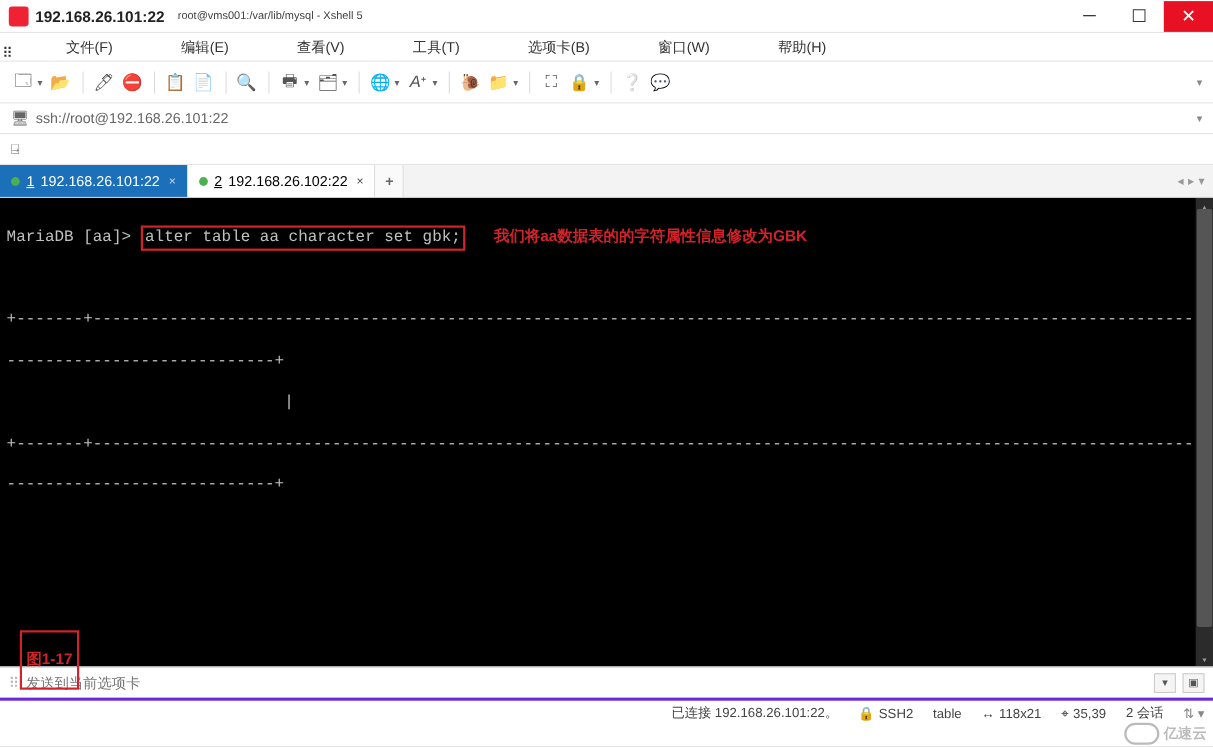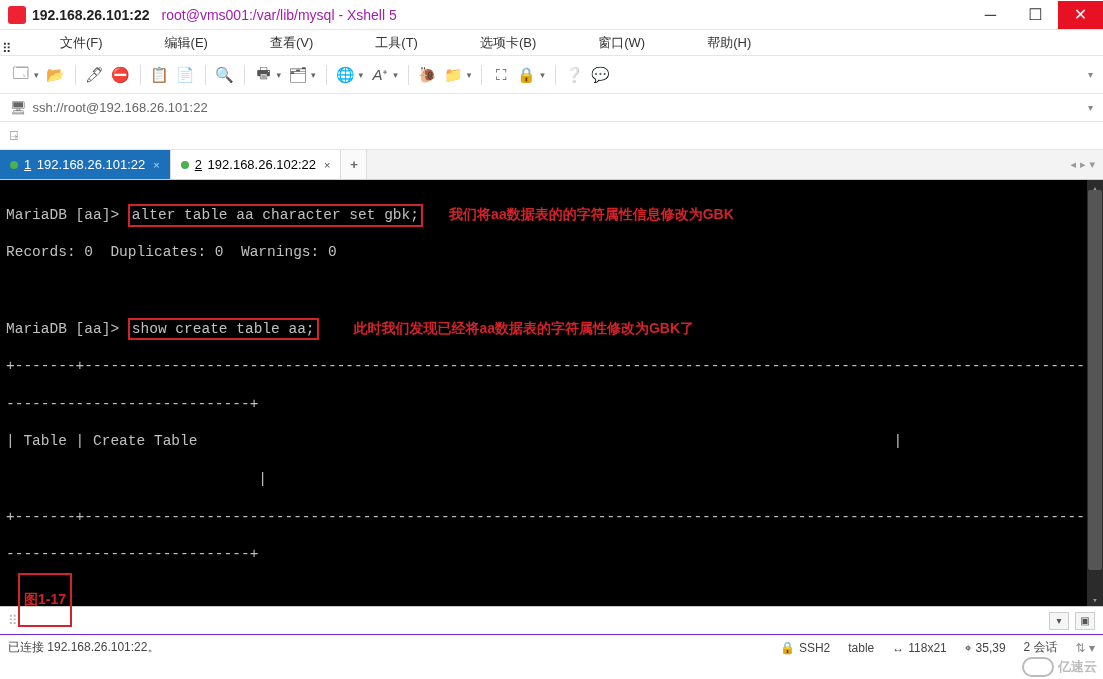--- a/index.html
+++ b/index.html
@@ -1,20 +1,20 @@
 <!DOCTYPE html>
 <html><head>
 <meta charset="utf-8">
 <style>
   * { margin: 0; padding: 0; box-sizing: border-box; }
   body { font-family: "Microsoft YaHei", "Segoe UI", sans-serif; width: 1103px; height: 679px; background: #fff; overflow: hidden; position: relative; }
   .titlebar { height: 30px; background: #fff; display: flex; align-items: center; padding-left: 8px; border-bottom: 1px solid #e5e5e5; }
   .titlebar .logo { width: 18px; height: 18px; background: #e23; border-radius: 3px; margin-right: 6px; }
   .titlebar .addr { font-weight: bold; font-size: 14px; color: #222; margin-right: 12px; }
-  .titlebar .path { font-size: 14px; color: #a21caf; text-align: center; }
+  .titlebar .path { font-size: 10px; color: #404040; text-align: center; }
   .winbtns { margin-left: auto; display: flex; }
   .winbtn { width: 45px; height: 28px; display: flex; align-items: center; justify-content: center; color: #333; }
   .winbtn.close { background: #e81123; color: #fff; }
   .menubar { height: 26px; display: flex; align-items: center; padding-left: 12px; font-size: 13px; color: #333; border-bottom: 1px solid #e5e5e5; position: relative; }
   .menubar .menu { margin-right: 14px; margin-left: 48px; }
   .menubar .mdot { position: absolute; left: 2px; top: 11px; width: 4px; height: 4px; }
   .toolbar { height: 38px; display: flex; align-items: center; padding-left: 10px; border-bottom: 1px solid #e5e5e5; gap: 4px; position: relative; }
   .tbtn { width: 22px; height: 22px; display: flex; align-items: center; justify-content: center; color: #555; font-size: 15px; }
   .tsep { width: 1px; height: 20px; background: #ddd; margin: 0 4px; }
   .tdd { font-size: 9px; color: #666; align-self: center; margin-left: -2px; margin-right: 2px; }
@@ -38,21 +38,21 @@
   .redbox { border: 2px solid #d2232a; padding: 0 2px; margin: -2px 0; display: inline-block; vertical-align: baseline; }
   .redtxt { color: #d2232a; font-weight: bold; font-family: "Microsoft YaHei", sans-serif; font-size: 14px; }
   .caret-after::after { content: "|"; color: #c0c0c0; }
   .scrollbar { position: absolute; right: 0; top: 0; width: 16px; height: 100%; background: #2b2b2b; }
   .scrollbar .thumb { position: absolute; top: 10px; width: 14px; left: 1px; height: 380px; background: #555; border-radius: 2px; }
   .scrollbar .arrow { position: absolute; left: 0; width: 16px; height: 14px; color: #999; font-size: 9px; text-align: center; }
   .fig { position: absolute; left: 18px; bottom: 52px; color: #d2232a; font-weight: bold; font-size: 14px; border: 2px solid #d2232a; padding: 16px 4px; z-index: 5; font-family: "Microsoft YaHei", sans-serif; }
   .inputbar { height: 28px; background: #fff; border-top: 1px solid #ccc; display: flex; align-items: center; padding-left: 8px; font-size: 13px; color: #888; position: relative; }
   .inputbar .right { margin-left: auto; display: flex; align-items: center; gap: 6px; margin-right: 8px; }
   .inputbar .rbtn { width: 20px; height: 18px; border: 1px solid #ccc; display: flex; align-items: center; justify-content: center; font-size: 10px; color: #555; background: #f5f5f5; }
-  .statusbar { height: 26px; border-top: 1px solid #6d28d9; display: flex; align-items: center; font-size: 12px; color: #444; padding: 0 8px; }
+  .statusbar { height: 26px; border-top: 3px solid #6d28d9; display: flex; align-items: center; font-size: 12px; color: #444; padding: 0 8px; text-align: right; }
   .statusbar .conn { flex: 1; }
   .statusbar .seg { margin-left: 18px; display: flex; align-items: center; gap: 4px; }
   .watermark { position: absolute; right: 6px; bottom: 2px; font-size: 13px; color: #bbb; font-weight: bold; display: flex; align-items: center; gap: 4px; z-index: 10; }
   .watermark .cloud { width: 32px; height: 20px; border: 2px solid #bbb; border-radius: 12px; position: relative; }
 </style>
 </head>
 <body>
 
 <div class="titlebar">
   <div class="logo"></div>
@@ -140,26 +140,23 @@
   <div class="tab add">+</div>
   <div class="navicons">
     <span>◂</span>
     <span>▸</span>
     <span>▾</span>
   </div>
 </div>
 
 <div class="terminal">
 <div class="line"><span class="prompt">MariaDB [aa]&gt; </span><span class="redbox">alter table aa character set gbk;</span>   <span class="redtxt">我们将aa数据表的的字符属性信息修改为GBK</span></div>
-<div class="line">Records: 0  Duplicates: 0  Warnings: 0</div>
 <div class="line">&nbsp;</div>
-<div class="line"><span class="prompt">MariaDB [aa]&gt; </span><span class="redbox">show create table aa;</span>    <span class="redtxt">此时我们发现已经将aa数据表的字符属性修改为GBK了</span></div>
 <div class="line">+-------+----------------------------------------------------------------------------------------------------------------------------------------------</div>
 <div class="line">----------------------------+</div>
-<div class="line caret-after">| Table | Create Table                                                                                </div>
 <div class="line">                             |</div>
 <div class="line">+-------+----------------------------------------------------------------------------------------------------------------------------------------------</div>
 <div class="line">----------------------------+</div>
 
 
 
 
 
 
 
@@ -169,20 +166,21 @@
     <div class="arrow" style="top:0">▴</div>
     <div class="thumb"></div>
     <div class="arrow" style="bottom:0">▾</div>
   </div>
 </div>
 
 <div class="fig">图1-17</div>
 
 <div class="inputbar">
   <span style="color:#bbb;margin-right:6px;">⠿</span>
+  <input type="text" style="flex: 1 1 0%; border: none; outline: none; font-size: 13px; color: rgb(51, 51, 51);" placeholder="发送到当前选项卡">
   <div class="right">
     <div class="rbtn">▾</div>
     <div class="rbtn">▣</div>
   </div>
 </div>
 
 <div class="statusbar">
   <div class="conn">已连接 192.168.26.101:22。</div>
   <div class="seg">
       <span>🔒</span>

